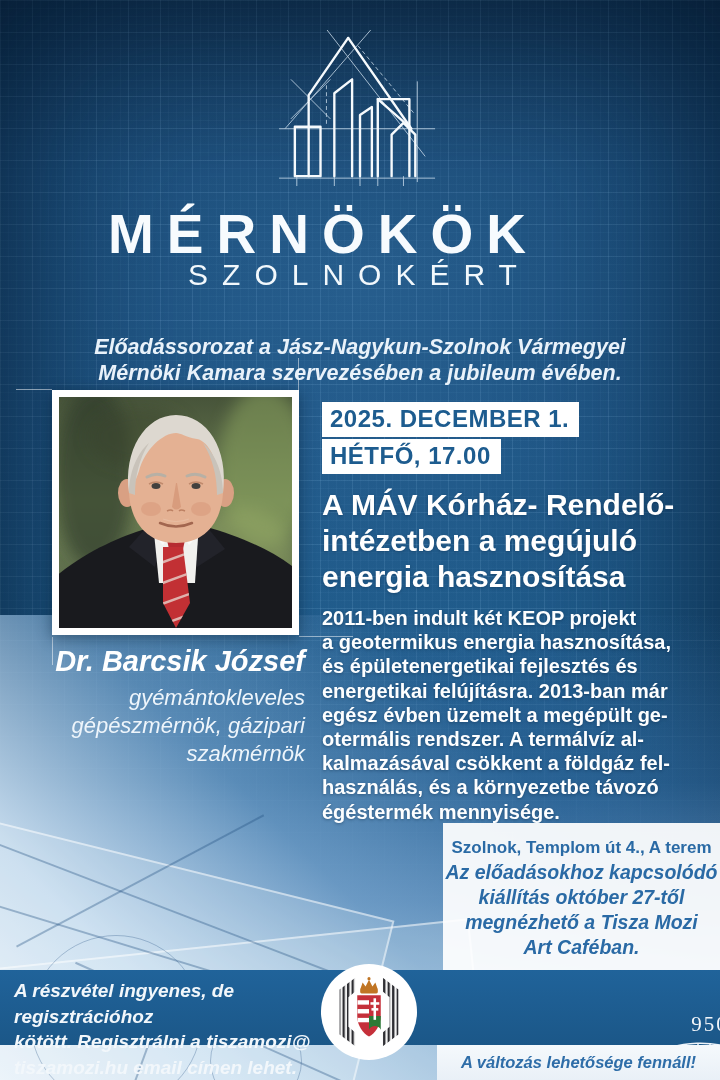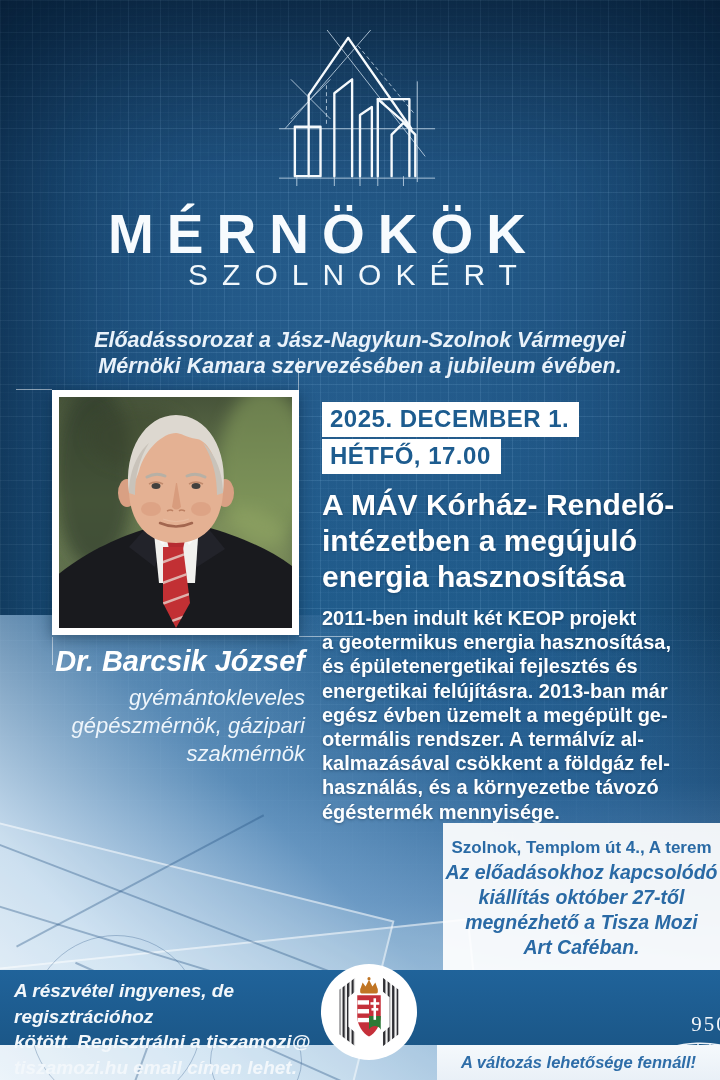--- a/index.html
+++ b/index.html
@@ -33,21 +33,21 @@
   .bp-line{position:absolute;background:rgba(32,76,125,.35);}
   .bp-circle{position:absolute;border:1.5px solid rgba(32,76,125,.3);border-radius:50%;}
   .bp-sheet{position:absolute;border:2px solid rgba(255,255,255,.5);background:rgba(235,244,250,.18);}
   
   .brand{position:absolute;left:0;top:0;width:720px;z-index:3;text-align:center;color:#fff;}
   .brand-logo{position:absolute;left:277px;top:30px;}
   .brand-title{margin:4px;position:absolute;top:198px;left:2px;width:622px;
     font-size:55px;font-weight:800;letter-spacing:13px;text-indent:13px;color:#f7fbfe;}
   .brand-subtitle{position:absolute;top:258px;left:0;width:705px;
     font-size:30px;font-weight:400;letter-spacing:14px;text-indent:14px;color:#f2f8fc;}
-  .series-intro{position:absolute;top:305px;left:60px;width:600px;
+  .series-intro{position:absolute;top:312px;left:60px;width:600px;
     font-size:21.5px;line-height:26px;font-style:italic;font-weight:700;color:#e9f2fa;white-space:pre-line;}
   
   .photo-frame{position:absolute;left:52px;top:390px;width:233px;height:231px;background:#fff;padding:7px;z-index:3;
     box-shadow:0 3px 14px rgba(5,25,45,.45);}
   .photo-frame svg{display:block;}
   .corner-mark{position:absolute;background:rgba(255,255,255,.5);z-index:3;}
   .speaker-block{position:absolute;left:0;top:645px;width:305px;text-align:right;z-index:3;color:#fff;}
   .speaker-name{font-size:29px;font-weight:700;font-style:italic;color:#ffffff;}
   .speaker-credentials{margin-top:6px;font-size:22px;line-height:28px;font-style:italic;font-weight:500;
     color:#eef5fb;white-space:pre-line;}

